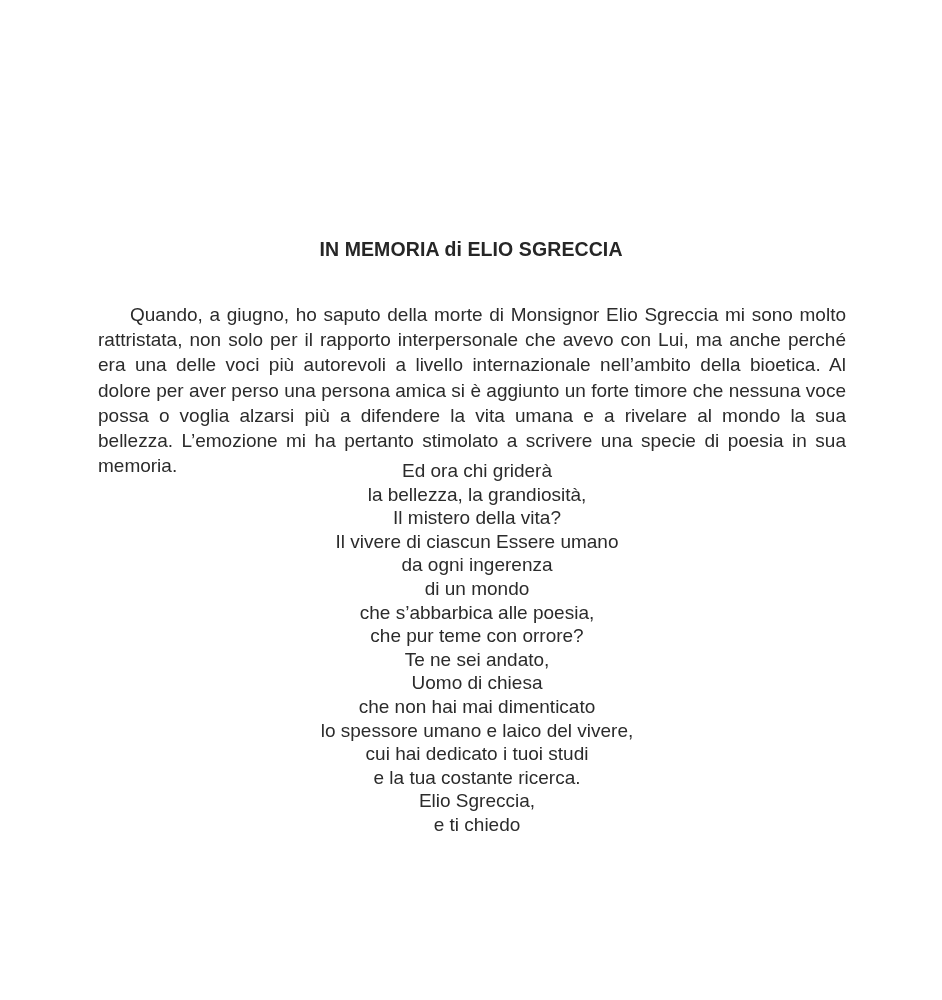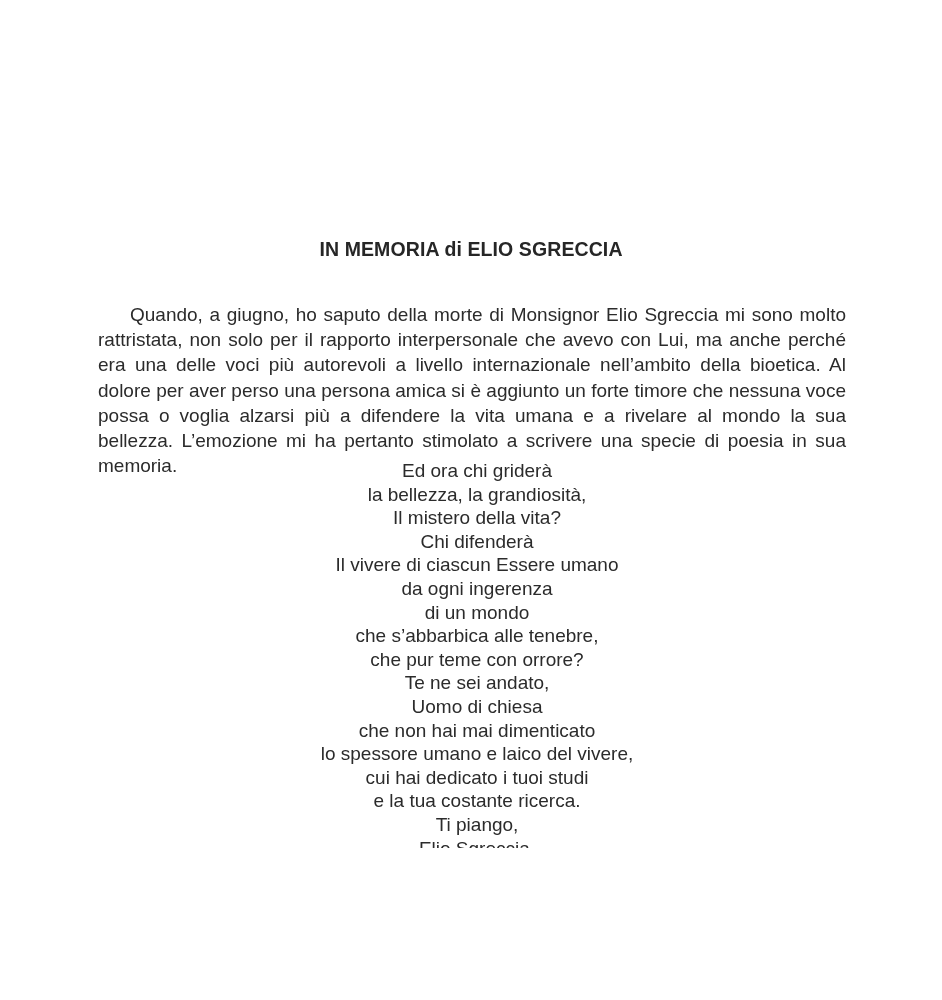--- a/index.html
+++ b/index.html
@@ -83,32 +83,30 @@
 <div class="page">
 
   <h1 class="doc-title">IN MEMORIA di ELIO SGRECCIA</h1>
 
   <p class="body-paragraph">Quando, a giugno, ho saputo della morte di Monsignor Elio Sgreccia mi sono molto rattristata, non solo per il rapporto interpersonale che avevo con Lui, ma anche perché era una delle voci più autorevoli a livello internazionale nell’ambito della bioetica. Al dolore per aver perso una persona amica si è aggiunto un forte timore che nessuna voce possa o voglia alzarsi più a difendere la vita umana e a rivelare al mondo la sua bellezza. L’emozione mi ha pertanto stimolato a scrivere una specie di poesia in sua memoria.</p>
 
   <div class="poem">
       <span class="poem-line">Ed ora chi griderà</span>
       <span class="poem-line">la bellezza, la grandiosità,</span>
       <span class="poem-line">Il mistero della vita?</span>
-      <span class="poem-line">Chi difenderà</span>
       <span class="poem-line">Il vivere di ciascun Essere umano</span>
       <span class="poem-line">da ogni ingerenza</span>
       <span class="poem-line">di un mondo</span>
-      <span class="poem-line">che s’abbarbica alle tenebre,</span>
+      <span class="poem-line">che s’abbarbica alle poesia,</span>
       <span class="poem-line">che pur teme con orrore?</span>
       <span class="poem-line">Te ne sei andato,</span>
       <span class="poem-line">Uomo di chiesa</span>
       <span class="poem-line">che non hai mai dimenticato</span>
       <span class="poem-line">lo spessore umano e laico del vivere,</span>
       <span class="poem-line">cui hai dedicato i tuoi studi</span>
       <span class="poem-line">e la tua costante ricerca.</span>
-      <span class="poem-line">Ti piango,</span>
       <span class="poem-line">Elio Sgreccia,</span>
       <span class="poem-line">e ti chiedo</span>
     </div>
 
   <div class="page-number">12</div>
 
 </div>
 
 </body></html>

